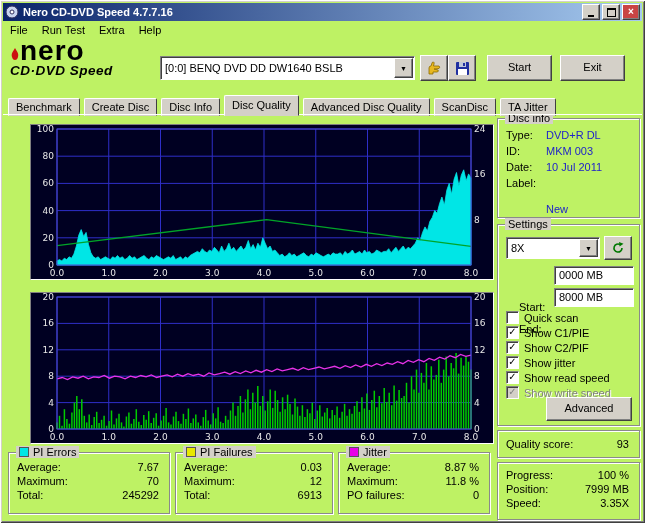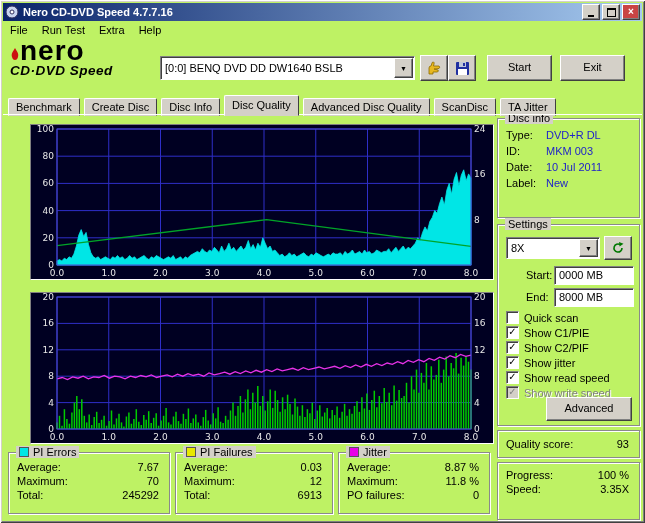--- a/index.html
+++ b/index.html
@@ -47,21 +47,21 @@
   #sum1{left:175px;top:452px;width:156px;height:60px;}
   #sum2{left:338px;top:452px;width:150px;height:60px;text-align:center;}
   .sumbody{padding-top:7px;}
   #discinfo{left:497px;top:118px;width:141px;height:98px;}
   .irow{display:flex;padding:2px 0 2px 8px;}
   .irow .lbl{width:40px;}
   .irow .val{font-weight:normal;}
   #settings{left:497px;top:224px;width:141px;height:200px;}
   .speedcombo{position:absolute;left:8px;top:12px;width:92px;height:20px;display:flex;align-items:center;}
   .refreshbtn{position:absolute;left:106px;top:11px;width:26px;height:22px;display:flex;align-items:center;justify-content:center;}
-  .fieldlbl{position:absolute;left:28px;}
+  .fieldlbl{position:absolute;left:21px;margin-top:32px;}
   .field{position:absolute;left:56px;width:74px;height:17px;padding-left:4px;line-height:16px;}
   .cb{position:absolute;left:8px;height:13px;display:flex;align-items:center;}
   .cbbox{width:11px;height:11px;background:#fff;border:1px solid;border-color:#808080 #fff #fff #808080;
     box-shadow:inset 1px 1px 0 #404040;font-size:10px;line-height:10px;text-align:center;margin-right:5px;color:#000;}
   .cb.disabled .cbbox{background:#D4D0C8;color:#808080;}
   .cb.disabled .cblabel{color:#808080;text-shadow:1px 1px 0 #fff;}
   .advbtn{position:absolute;left:48px;top:172px;width:84px;height:22px;text-align:center;line-height:20px;}
   #qualitybox{left:497px;top:430px;width:141px;height:26px;display:flex;align-items:center;justify-content:space-between;padding:0;}
   #qualitybox .ql{margin-left:8px;}
   #qualitybox .qv{margin-right:10px;}
@@ -452,21 +452,21 @@
       <div class="irow">
           <span class="lbl">ID:</span>
           <span class="val" style="color: rgb(32, 36, 200);">MKM 003</span>
         </div>
       <div class="irow">
           <span class="lbl">Date:</span>
           <span class="val" style="color: rgb(32, 36, 200);">10 Jul 2011</span>
         </div>
       <div class="irow">
           <span class="lbl">Label:</span>
-          <span class="val" style="color: rgb(32, 36, 200);">New</span>
+          <span class="val" style="color: rgb(32, 36, 200); margin-top: 26px;">New</span>
         </div>
     </div>
   </div>
 
   <div class="groupbox" id="settings">
     <span class="legend">Settings</span>
     <div class="speedcombo sunken">
       <span class="txt" style="flex:1;padding-left:4px">8X</span>
       <span class="combo-arrow raised" style="height:16px">▼</span>
     </div>
@@ -514,19 +514,23 @@
     <span class="qv">93</span>
   </div>
 
   <div class="groupbox" id="progressbox">
     <div class="sumbody">
       <div class="srow">
           <span>Progress:</span>
           <span>100 %</span>
         </div>
       <div class="srow">
+          <span>Position:</span>
+          <span>7999 MB</span>
+        </div>
+      <div class="srow">
           <span>Speed:</span>
           <span>3.35X</span>
         </div>
     </div>
   </div>
 
 </div>
 
 </body></html>

